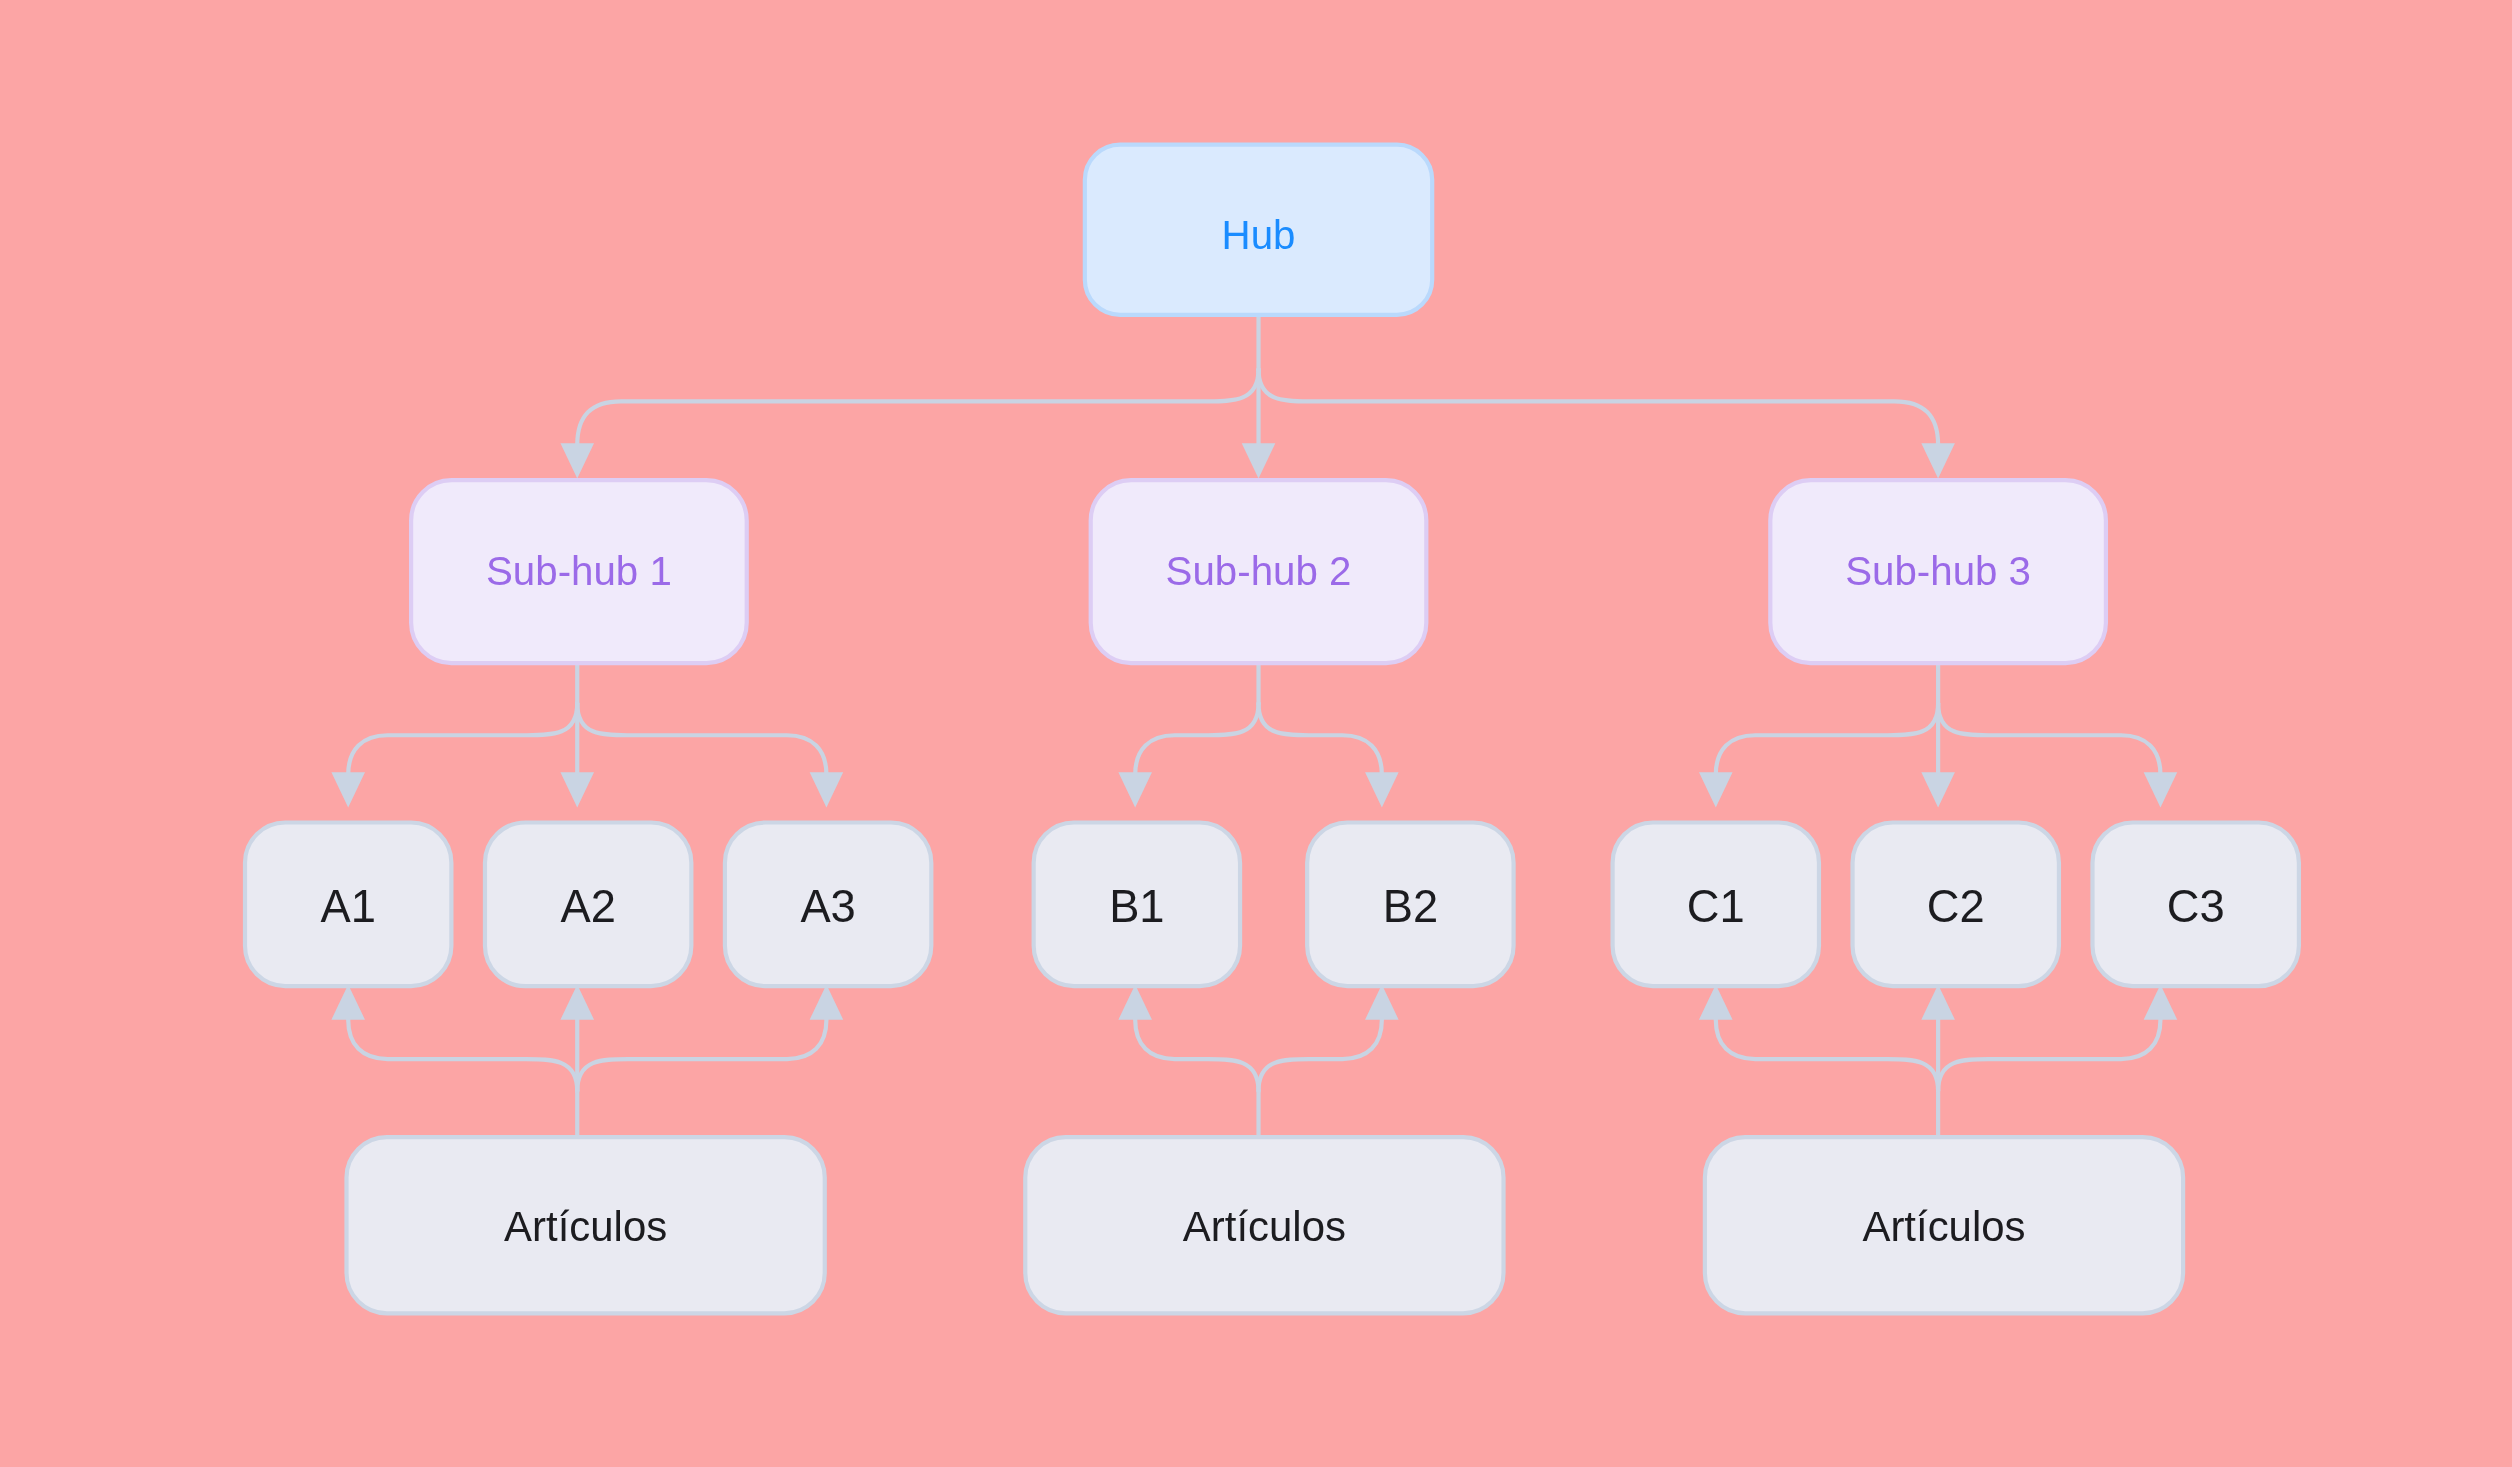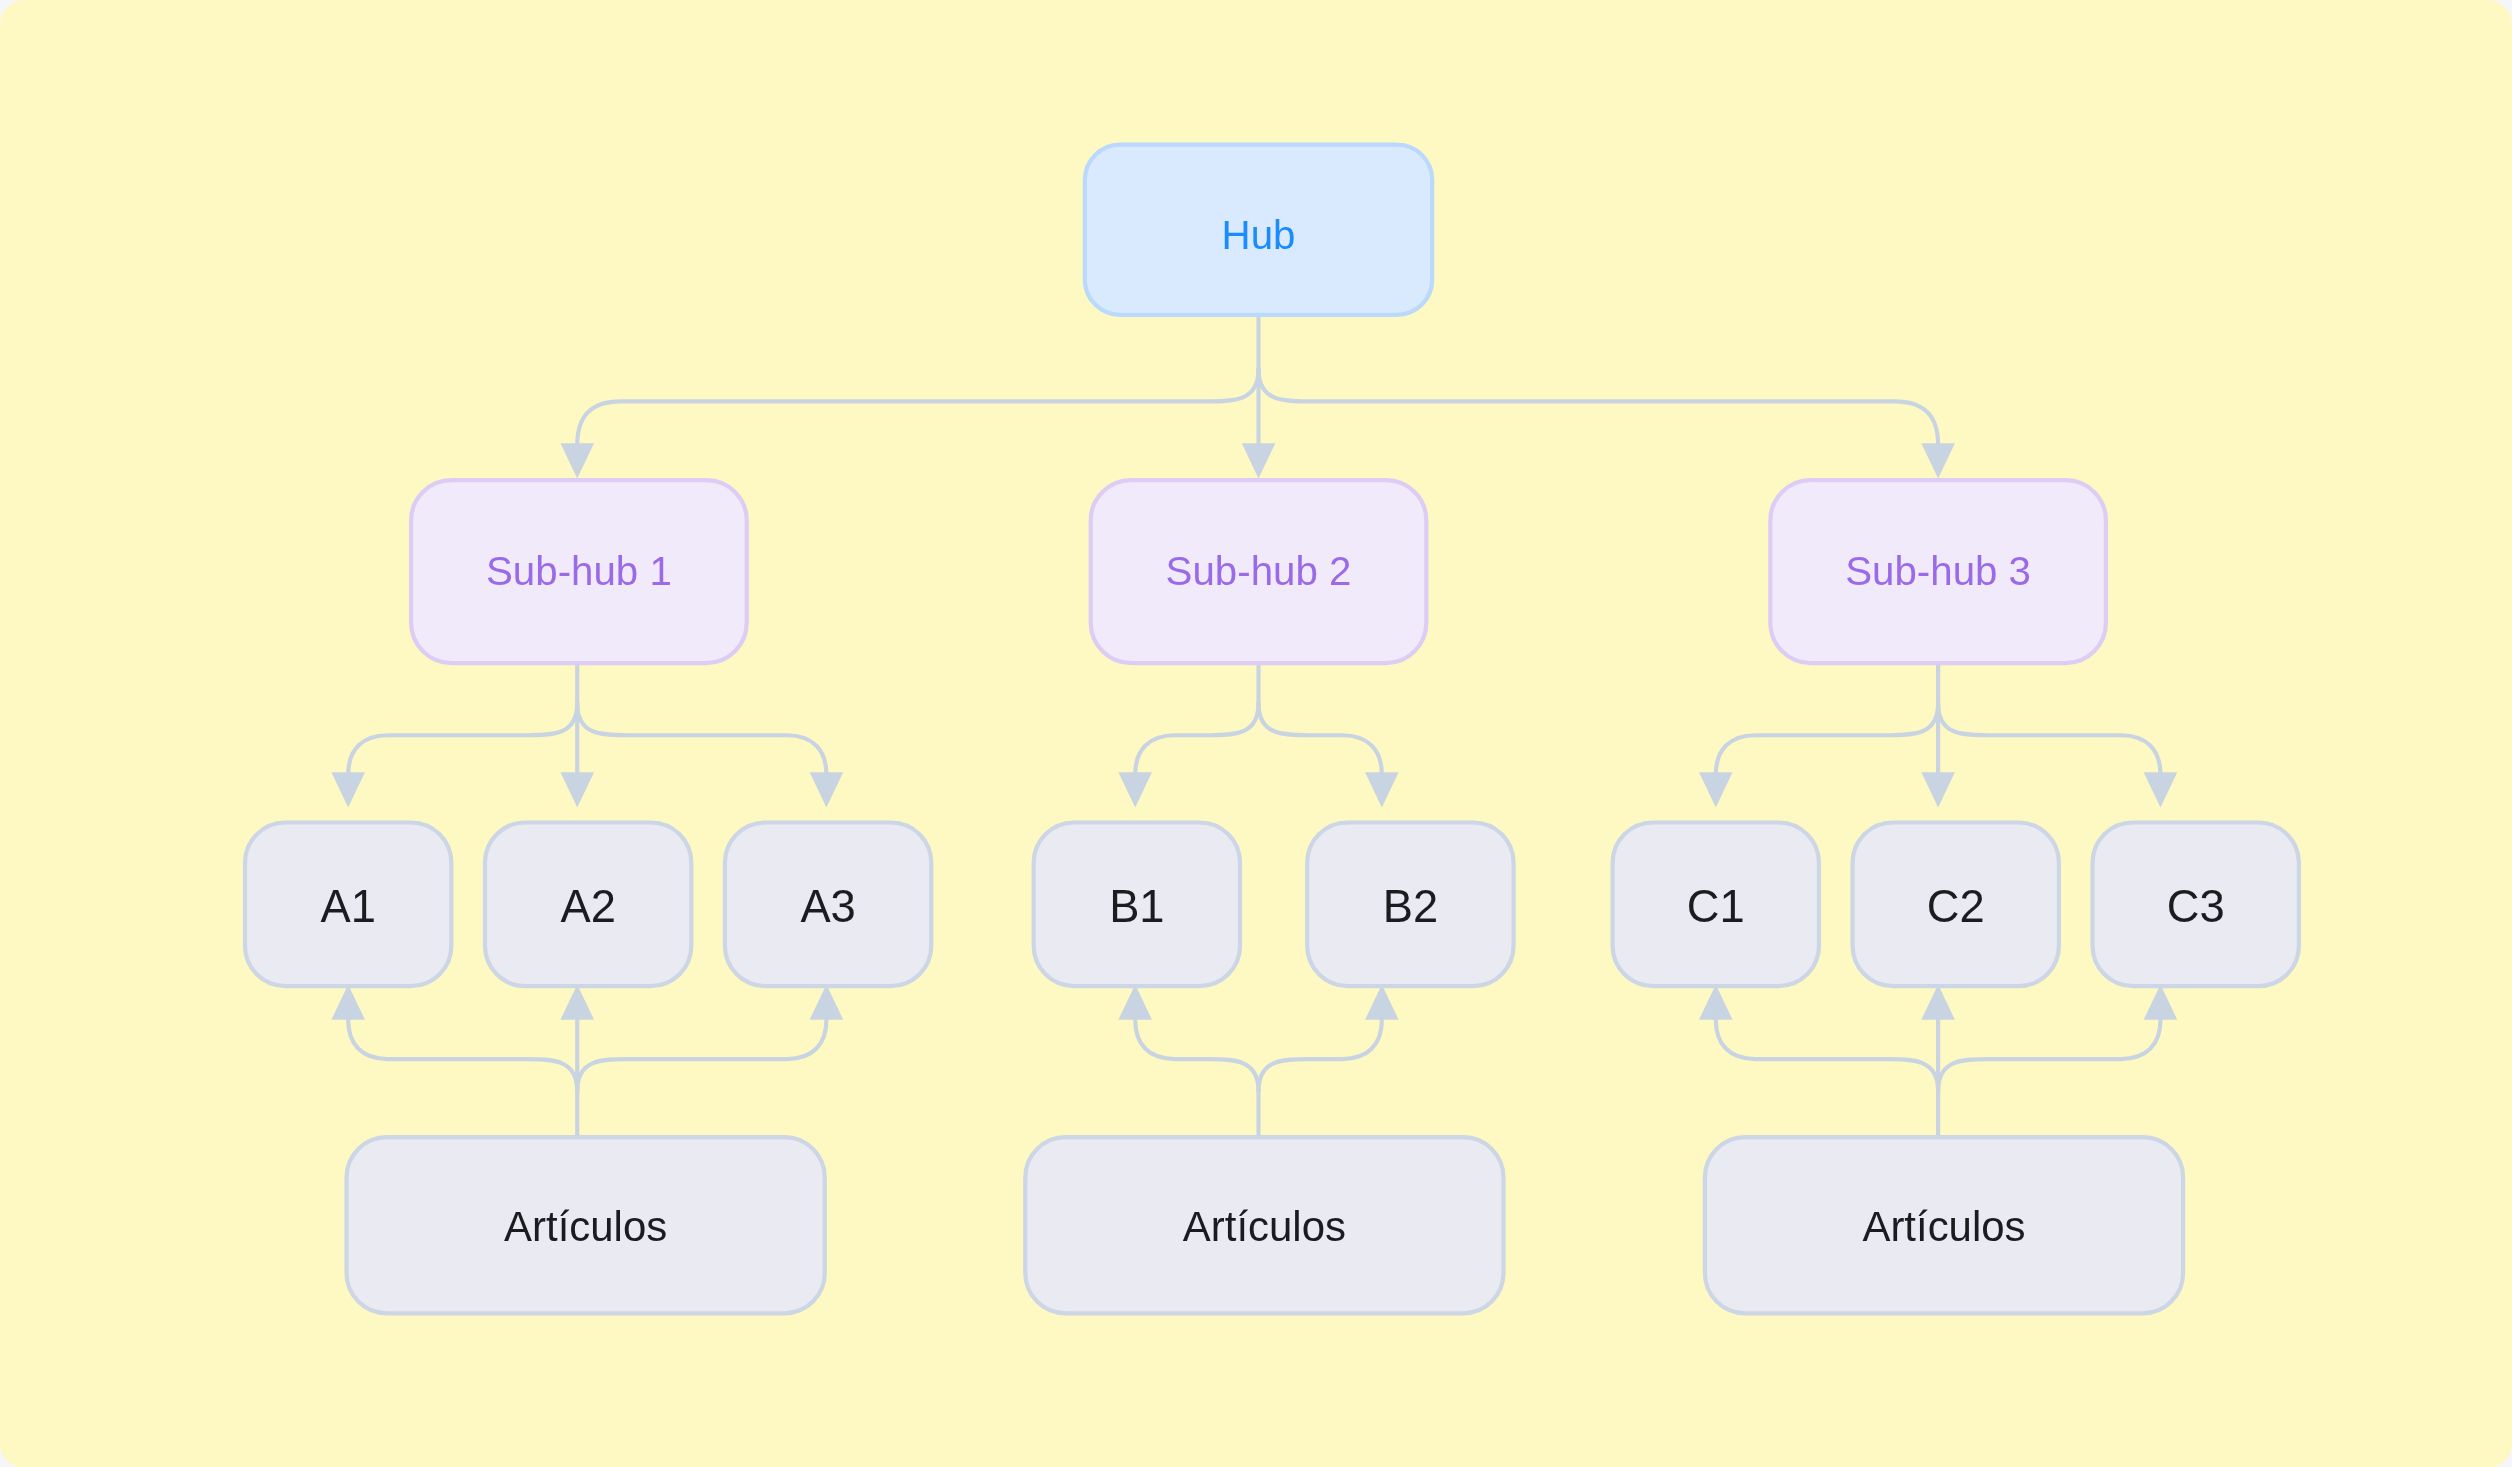--- a/index.html
+++ b/index.html
@@ -10,22 +10,21 @@
   body {
     width: 2512px;
     height: 1468px;
     font-family: "Liberation Sans", sans-serif;
     overflow: hidden;
   }
   #diagram-root {
     position: relative;
     width: 2512px;
     height: 1468px;
-    background: #fef9c3;
-    border-radius: 24px;
+    background: #fca5a5;
   }
   svg.canvas {
     position: absolute;
     inset: 0;
     width: 2512px;
     height: 1468px;
     display: block;
   }
   .edge {
     fill: none;

